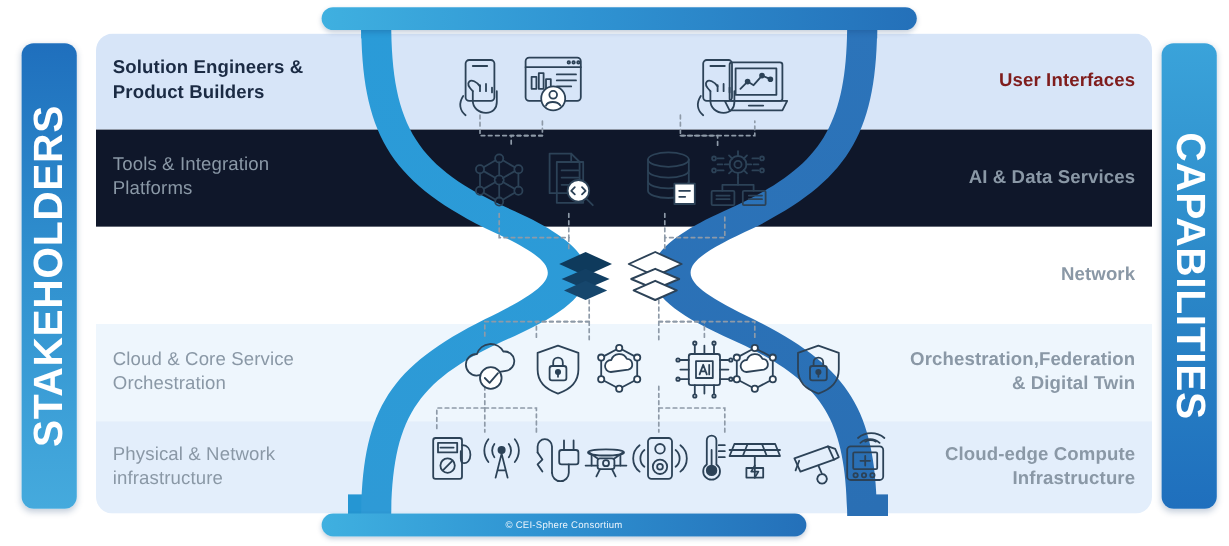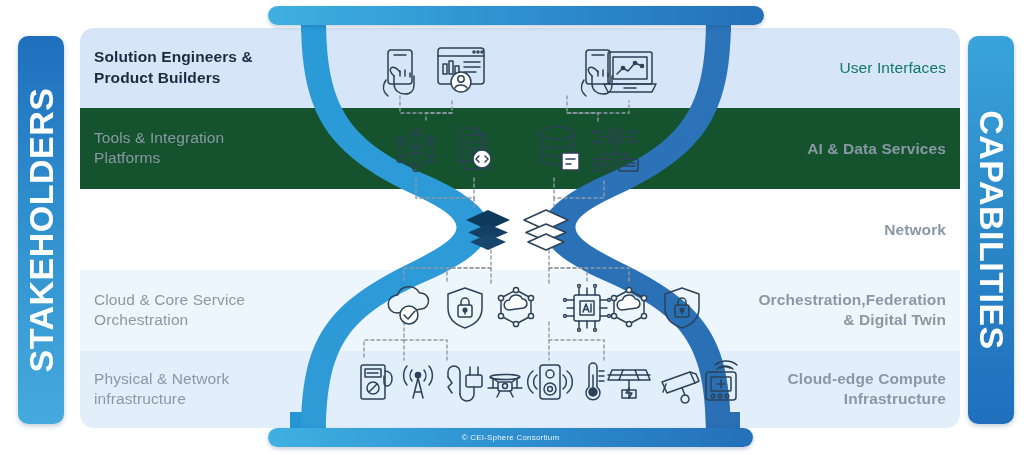--- a/index.html
+++ b/index.html
@@ -18,21 +18,21 @@
   }
   .row{position:absolute;left:0;width:880px;}
   .row .lbl{
     position:absolute;top:50%;transform:translateY(-50%);
     font-size:15.5px;line-height:1.35;letter-spacing:.1px;
     color:#8a98a6;white-space:pre-line;
   }
   .row .lbl.left{left:14px;text-align:left;}
   .row .lbl.right{right:14px;text-align:right;font-weight:bold;}
   .row.r1 .lbl{color:#1b2b44;font-weight:bold;}
-  .row.r1 .lbl.right{color:#0f766e;font-weight:normal;}
+  .row.r1 .lbl.right{color:#7f1d1d;font-weight:bold;}
 
   
   .sidebar{
     position:absolute;width:46px;border-radius:10px;
     box-shadow:0 2px 5px rgba(20,60,110,.25);
   }
   .sidebar span{
     position:absolute;left:50%;top:50%;
     color:#ffffff;font-size:34px;font-weight:bold;letter-spacing:.5px;
     white-space:nowrap;
@@ -42,21 +42,21 @@
   #stakeholders-bar span{transform:translate(-50%,-50%) rotate(-90deg);}
   #capabilities-bar{left:964px;top:36px;height:388px;
     background:linear-gradient(to bottom,#3aa3da 0%,#2b88c8 50%,#1f6fbd 100%);}
   #capabilities-bar span{transform:translate(-50%,-50%) rotate(90deg);}
 
   
   .hbar{position:absolute;height:19px;border-radius:10px;
     box-shadow:0 2px 4px rgba(20,60,110,.25);}
   #top-bar{left:264px;top:6px;width:496px;
     background:linear-gradient(to right,#3fb0e0 0%,#2f93d2 45%,#2470b9 100%);}
-  #bottom-bar{left:264px;top:428px;width:485px;
+  #bottom-bar{left:264px;top:428px;width:404px;
     background:linear-gradient(to right,#3fb0e0 0%,#2f93d2 45%,#2470b9 100%);
     display:flex;align-items:center;justify-content:center;}
   #bottom-bar .credit{
     color:#eaf4fc;font-size:8px;letter-spacing:.2px;}
 
   .svgwrap{position:absolute;left:0;top:0;width:1024px;height:455px;
     pointer-events:none;}
 </style>
 </head>
 <body>
@@ -64,21 +64,21 @@
 <div class="stage">
 
   <div class="panel">
 
     <div class="row r1" style="top:0px;height:80px;background:#d7e5f8;">
       <div class="lbl left">Solution Engineers &amp;
 Product Builders</div>
       <div class="lbl right">User Interfaces</div>
     </div>
 
-    <div class="row r2" style="top:80px;height:81px;background:#14532d;">
+    <div class="row r2" style="top:80px;height:81px;background:#0f172a;">
       <div class="lbl left">Tools &amp; Integration
 Platforms</div>
       <div class="lbl right">AI &amp; Data Services</div>
     </div>
 
     <div class="row r3" style="top:161px;height:81px;background:#ffffff;">
       <div class="lbl right">Network</div>
     </div>
 
     <div class="row r4" style="top:242px;height:81px;background:#eef6fd;">

